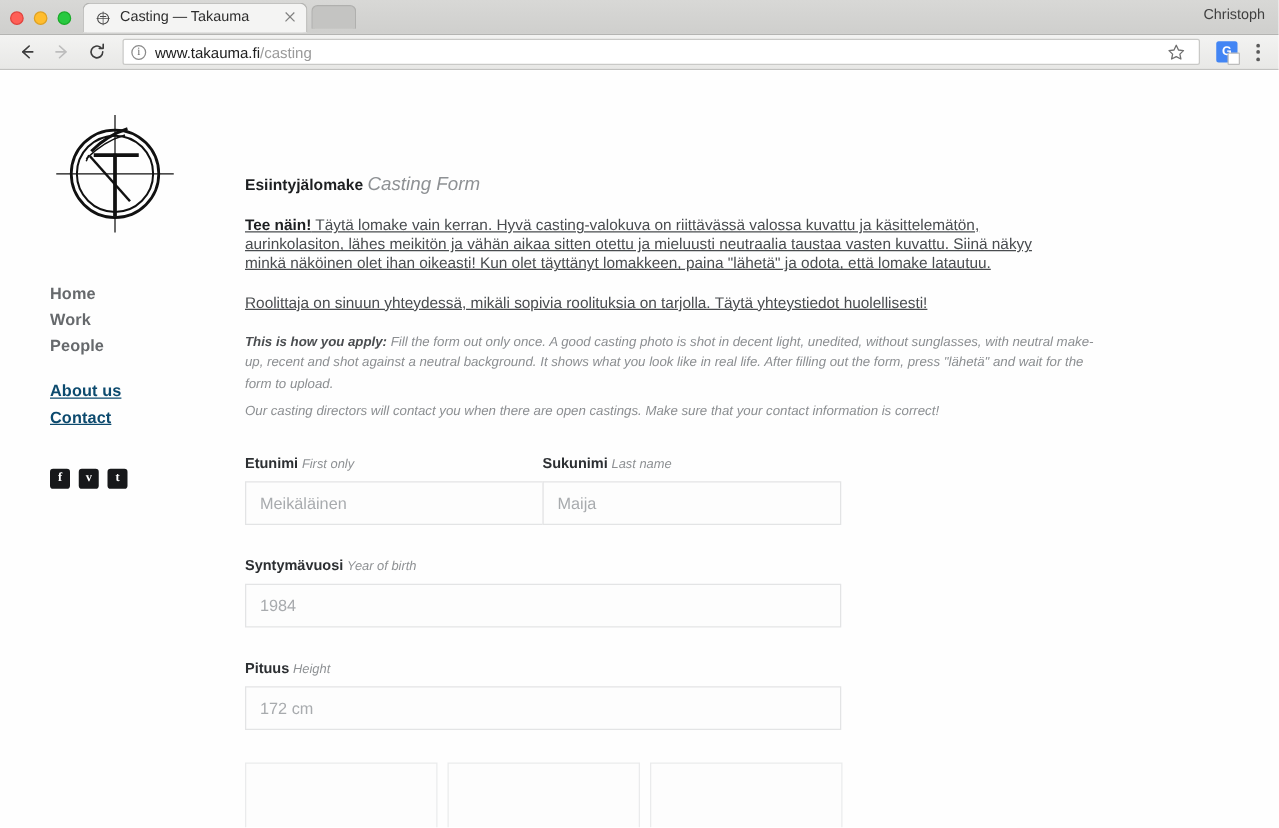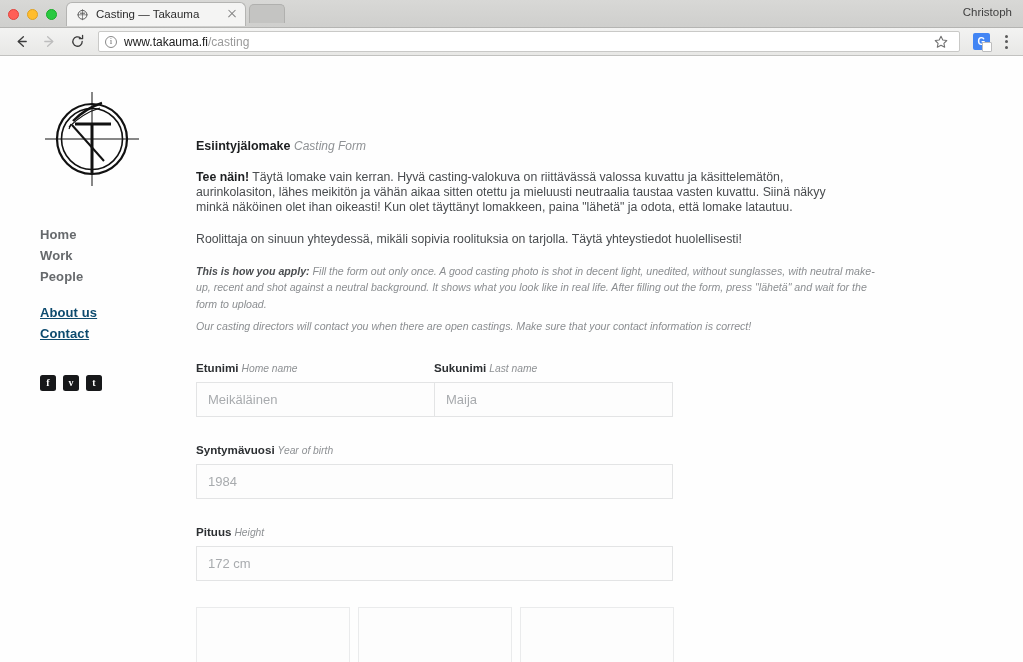--- a/index.html
+++ b/index.html
@@ -237,28 +237,29 @@
     padding-top: 82px;
     padding-right: 40px;
   }
 
   .form-title {
     font-size: 12.5px;
     margin-bottom: 17px;
     color: #1d1f21;
   }
   .form-title b { font-weight: bold; }
-  .form-title i { font-style: italic; color: #8e9194; font-weight: normal; font-size: 12px; }
+  .form-title i { font-style: italic; color: #8e9194; font-weight: normal; font-size: 15px; }
 
   .para {
     font-size: 12.3px;
     line-height: 15.2px;
     color: #494c4f;
     max-width: 654px;
     margin-bottom: 16px;
+    text-decoration: underline;
   }
   .para b { color: #1d1f21; }
 
   .para-en {
     font-size: 10.6px;
     font-style: italic;
     line-height: 16.5px;
     color: #8b8e91;
     max-width: 682px;
     margin-bottom: 5px;
@@ -432,21 +433,21 @@
       <div class="para">Roolittaja on sinuun yhteydessä, mikäli sopivia roolituksia on tarjolla. Täytä yhteystiedot huolellisesti!</div>
 
       <div class="para-en">
         <p><b>This is how you apply:</b><span> Fill the form out only once. A good casting photo is shot in decent light, unedited, without sunglasses, with neutral make-up, recent and shot against a neutral background. It shows what you look like in real life. After filling out the form, press "lähetä" and wait for the form to upload.</span></p>
         <p>Our casting directors will contact you when there are open castings. Make sure that your contact information is correct!</p>
       </div>
 
       <div class="field-block">
         <div class="labels-row">
           <div class="field-label">
-            <span>Etunimi</span><i>Home name</i>
+            <span>Etunimi</span><i>First only</i>
           </div>
           <div class="field-label">
             <span>Sukunimi</span><i>Last name</i>
           </div>
         </div>
         <div class="input-row">
           <input class="tinput half" type="text" placeholder="Meikäläinen" style="">
           <input class="tinput half" type="text" placeholder="Maija" style="">
         </div>
       </div>

